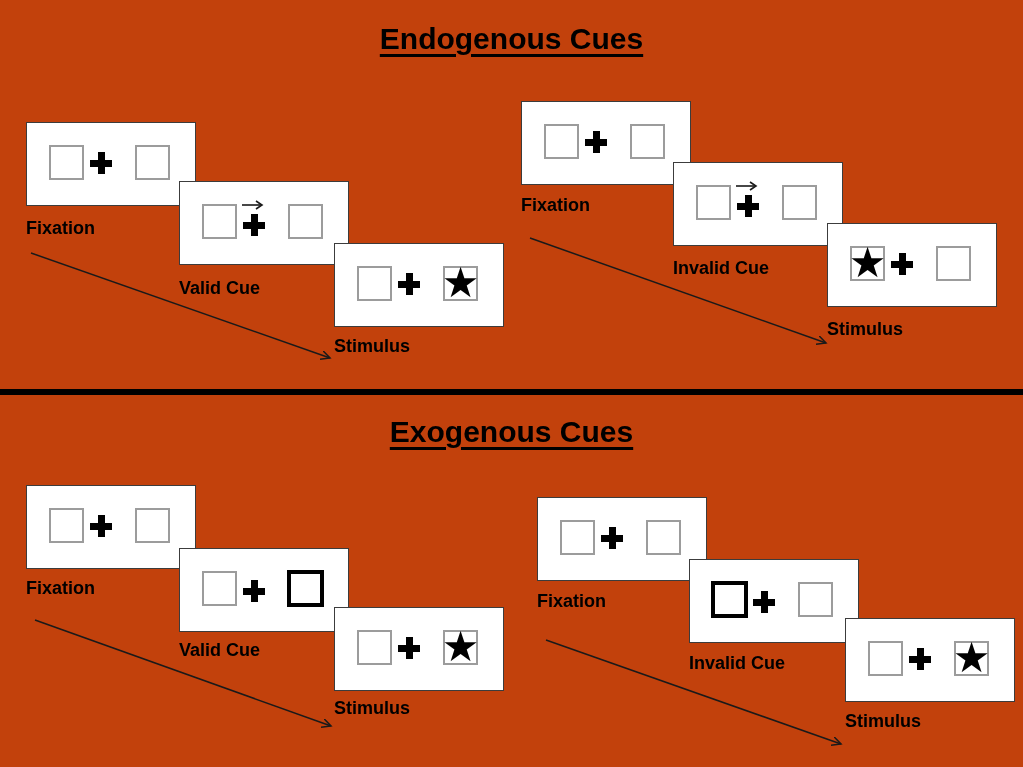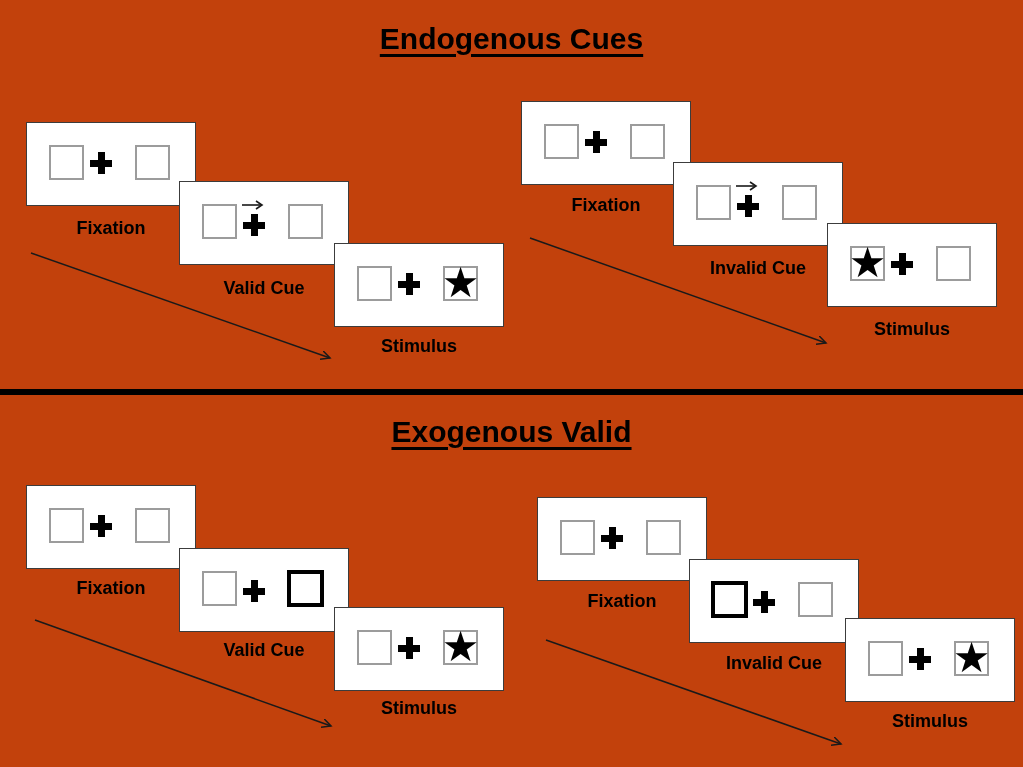--- a/index.html
+++ b/index.html
@@ -32,33 +32,33 @@
   .plus{position:absolute;left:63px;top:29px;width:22px;height:22px;}
   .panel.has-cue-arrow .plus{top:32px;}
   .plus::before{content:"";position:absolute;left:7.5px;top:0;width:7px;height:22px;background:#000;}
   .plus::after{content:"";position:absolute;left:0;top:7.5px;width:22px;height:7px;background:#000;}
   .cue-arrow{position:absolute;left:61px;top:17px;width:26px;height:12px;}
   .star{
     font-size:42px;line-height:35px;font-weight:normal;color:#000;
     display:block;transform:translateY(-1px);
   }
   .plabel{
-    position:absolute;width:170px;text-align:center;
+    position:absolute;width:170px;
     font-size:18px;font-weight:bold;white-space:nowrap;
   }
   #arrows{position:absolute;left:0;top:0;width:1023px;height:767px;pointer-events:none;}
 </style>
 </head>
 <body>
 
 <div id="slide">
 
   <div id="title-endo" class="section-title">Endogenous Cues</div>
   <div class="divider"></div>
-  <div id="title-exo" class="section-title">Exogenous Valid</div>
+  <div id="title-exo" class="section-title">Exogenous Cues</div>
 
   <div class="panel" style="left:26px;top:122px">
     <div class="sq left"></div>
     <div class="plus"></div>
     <div class="sq right"></div>
   </div>
   <div class="plabel" style="left:26px;top:218px">Fixation</div>
 
   <div class="panel has-cue-arrow" style="left:179px;top:181px">
     <div class="sq left"></div>

